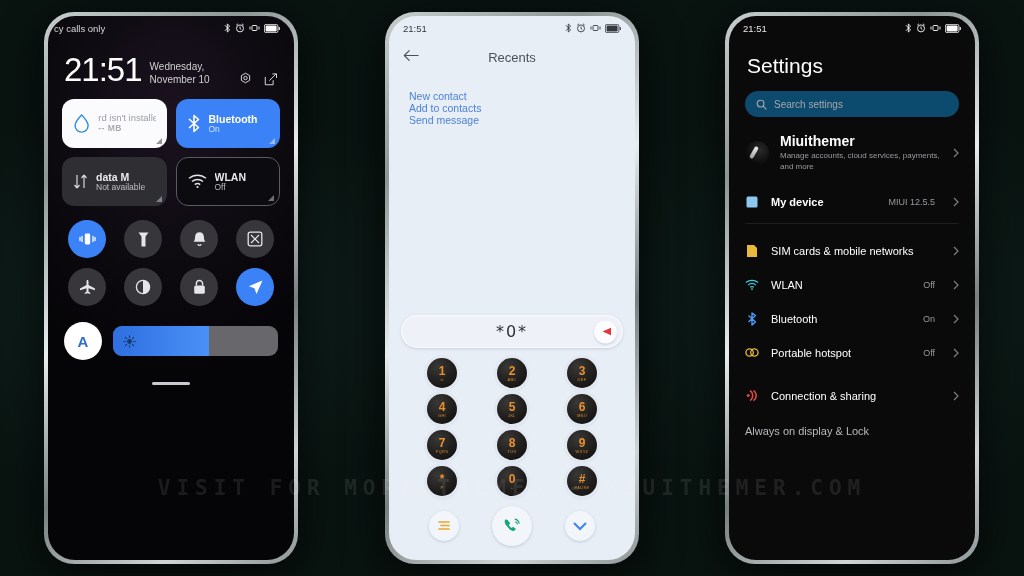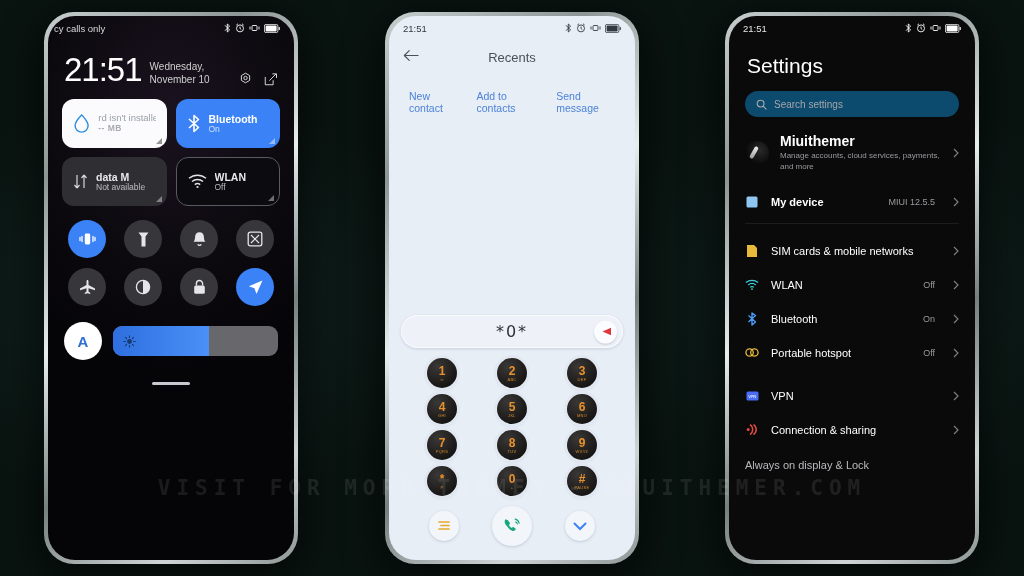--- a/index.html
+++ b/index.html
@@ -121,21 +121,21 @@
   #screen2 { background:#e8eef6; color:#2a2f36; display:flex; flex-direction:column; }
   #screen2 .statusbar { color:#34393f; }
   .dialer-head {
     height:34px; display:flex; align-items:center; padding:0 14px; position:relative;
   }
   .dh-title {
     position:absolute; left:0; right:0; text-align:center;
     font-size:13px; color:#4a5158; font-weight:400;
   }
   .dh-back { z-index:2; }
-  .acts { padding:16px 20px 0 20px; display:flex; flex-direction:row; gap:19px; }
+  .acts { padding:16px 20px 0 20px; display:flex; flex-direction:column; }
   .act { font-size:10.5px; color:#4b82d8; }
   .dial-wrap { margin-top:auto; }
   .input-row {
     margin:0 12px 10px 12px; height:33px; border-radius:17px;
     background:#eef2f8; box-shadow:0 1px 3px rgba(90,110,140,.25), inset 0 0 0 1px rgba(255,255,255,.7);
     display:flex; align-items:center; position:relative;
   }
   .dial-value {
     flex:1; text-align:center; font-size:16px; letter-spacing:2px; color:#2c3138;
     font-family:"DejaVu Sans", sans-serif;
@@ -628,33 +628,20 @@
           </span>
           <span class="slabel">Portable hotspot</span>
           <span class="sval">Off</span>
           <span class="chev"><svg width="6" height="10" viewBox="0 0 6 10">
               <path d="M1 1l4 4-4 4" stroke="#7d7d82" stroke-width="1.2" fill="none"></path>
             </svg></span>
         </div>
         <div class="group-gap"></div>
         <div class="srow">
           <span class="sicon">
-            <svg width="13" height="10" viewBox="0 0 13 10">
-              <rect x="0.5" y="0.5" width="12" height="9" rx="1.6" fill="#4a6cf5"></rect>
-              <text x="6.3" y="6.6" font-size="4" fill="#fff" text-anchor="middle" font-family="DejaVu Sans">VPN</text>
-            </svg>
-          </span>
-          <span class="slabel">VPN</span>
-          <span class="sval"></span>
-          <span class="chev"><svg width="6" height="10" viewBox="0 0 6 10">
-              <path d="M1 1l4 4-4 4" stroke="#7d7d82" stroke-width="1.2" fill="none"></path>
-            </svg></span>
-        </div>
-        <div class="srow">
-          <span class="sicon">
             <svg width="13" height="13" viewBox="0 0 13 13">
               <path d="M4 1.5a6 6 0 0 1 0 10" stroke="#e04a3f" stroke-width="1.5" fill="none"></path>
               <path d="M7.5 1.5a6 6 0 0 1 0 10" stroke="#e04a3f" stroke-width="1.5" fill="none"></path>
               <circle cx="2.2" cy="6.5" r="1.5" fill="#e04a3f"></circle>
             </svg>
           </span>
           <span class="slabel">Connection &amp; sharing</span>
           <span class="sval"></span>
           <span class="chev"><svg width="6" height="10" viewBox="0 0 6 10">
               <path d="M1 1l4 4-4 4" stroke="#7d7d82" stroke-width="1.2" fill="none"></path>

